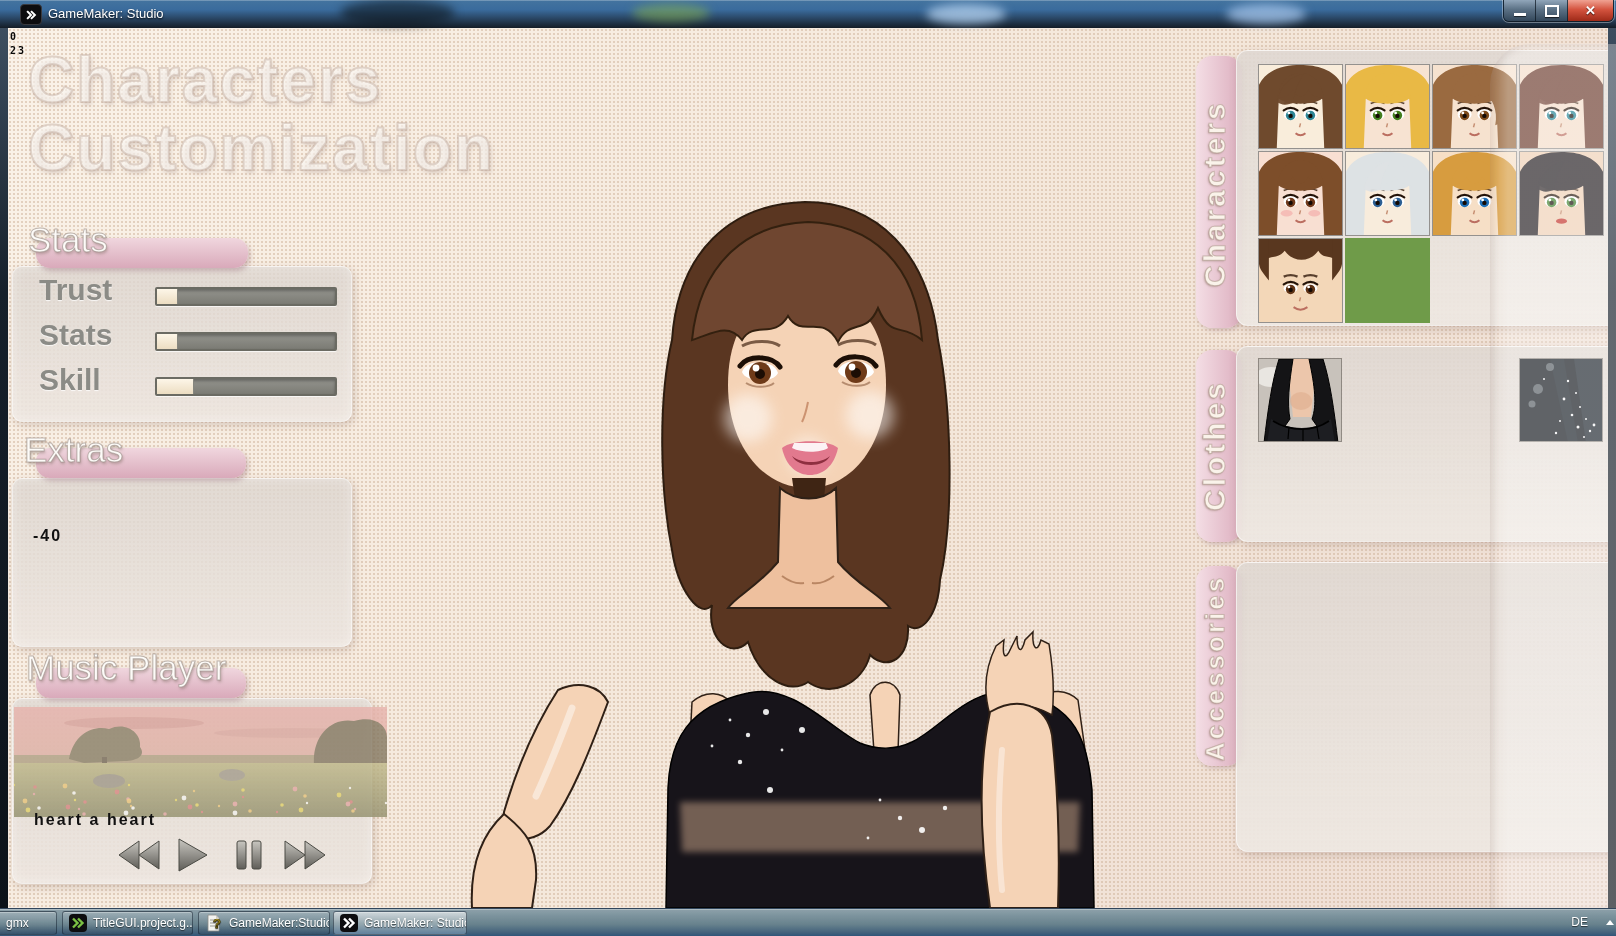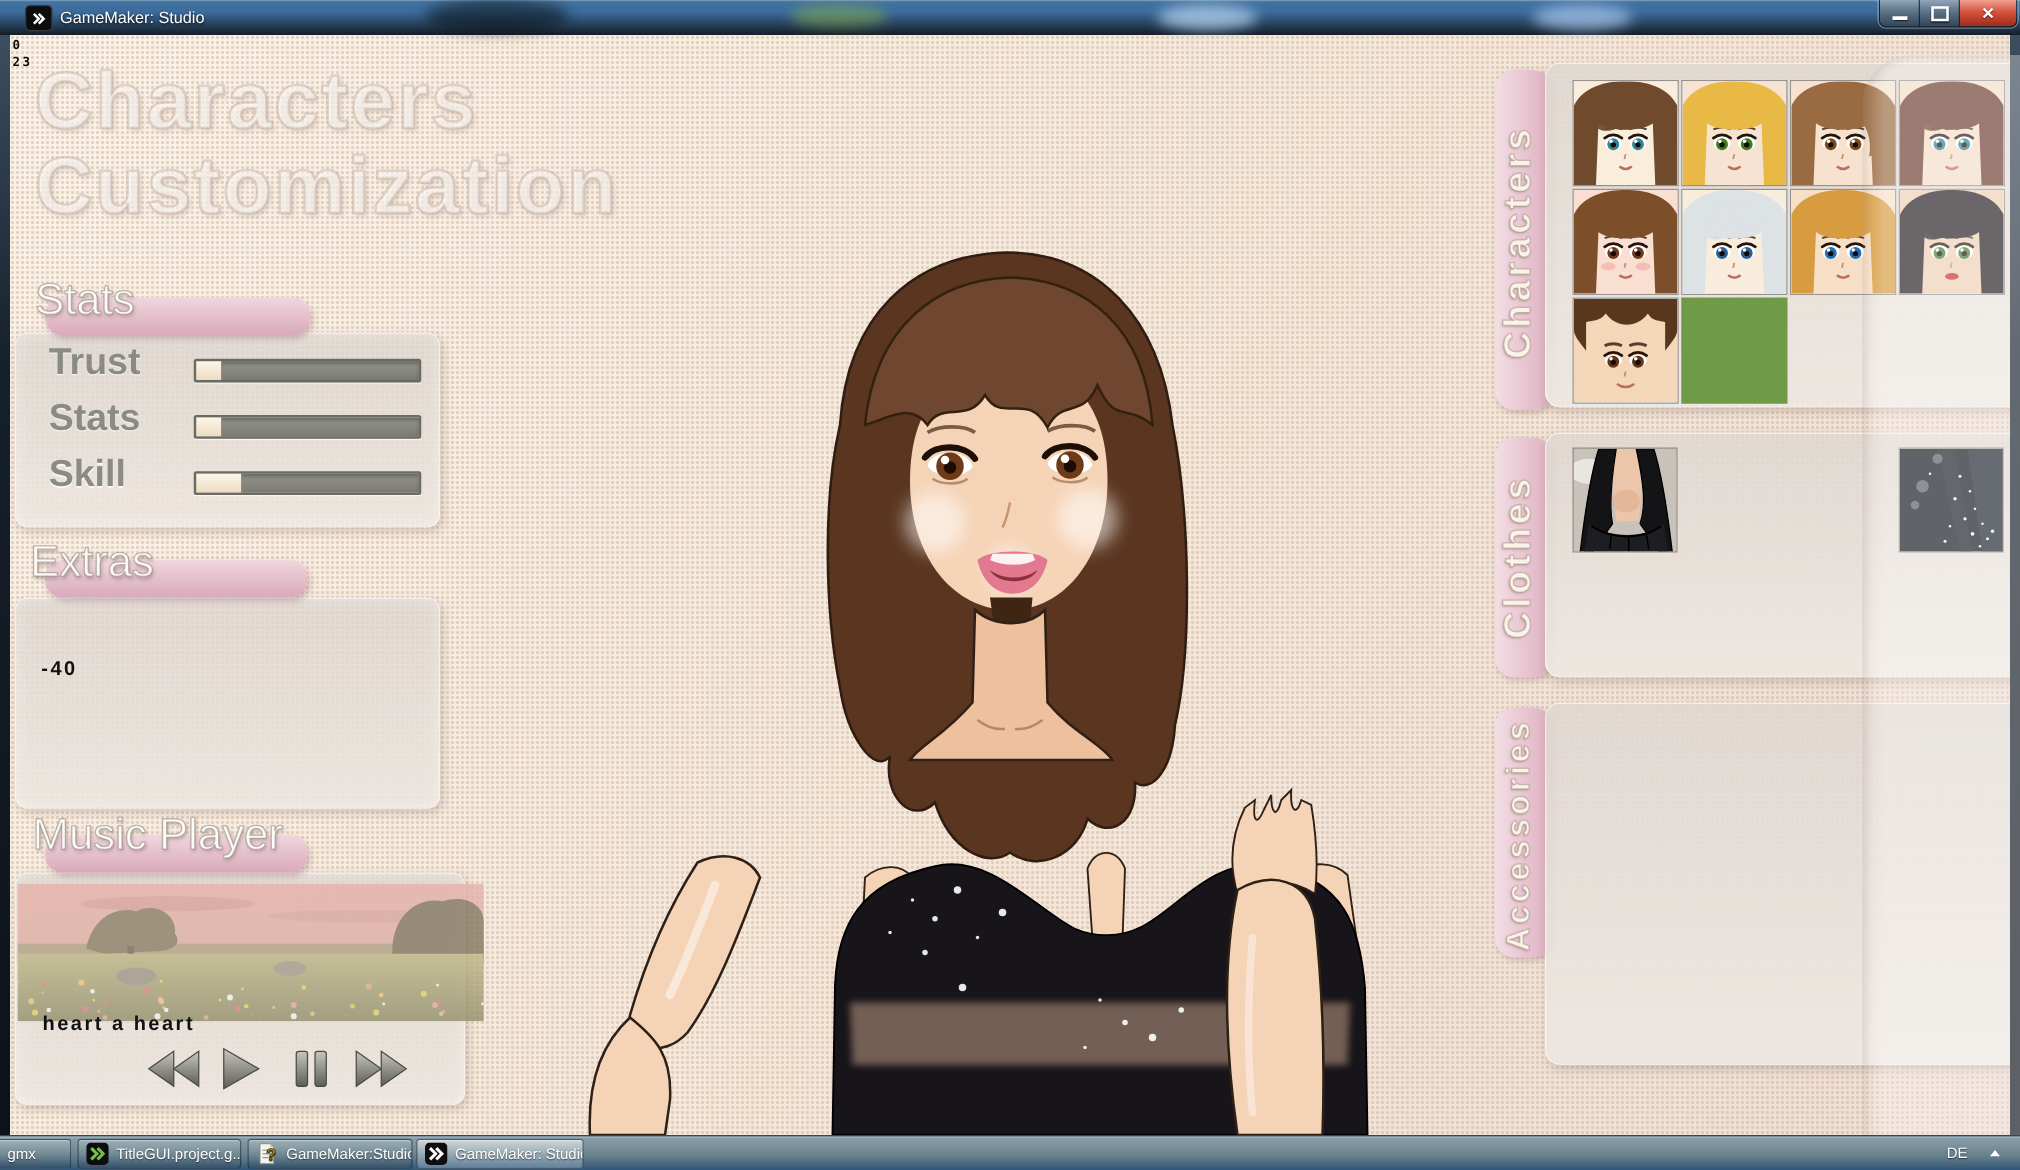--- a/index.html
+++ b/index.html
@@ -85,21 +85,21 @@
   #taskbar{position:absolute;left:0;top:908px;width:1616px;height:28px;z-index:60;
     background:linear-gradient(180deg,rgba(146,164,182,.93),rgba(106,130,155,.90) 55%,rgba(66,96,130,.94) 85%,rgba(40,80,125,.96));
     border-top:1px solid rgba(50,68,88,.9);box-shadow:inset 0 1px 0 rgba(255,255,255,.3);}
   .tbtn{position:absolute;top:2px;height:24px;border-radius:3px;border:1px solid rgba(20,35,50,.55);
     background:linear-gradient(180deg,rgba(255,255,255,.20),rgba(255,255,255,.06) 50%,rgba(0,0,0,.10));
     box-shadow:inset 0 1px 0 rgba(255,255,255,.28);display:flex;align-items:center;gap:6px;padding:0 6px;
     box-sizing:border-box;color:#fff;font-size:12px;cursor:pointer;white-space:nowrap;overflow:hidden;
     text-shadow:0 1px 1px rgba(0,0,0,.6);}
   .tbtn.active{background:linear-gradient(180deg,rgba(255,255,255,.60),rgba(255,255,255,.30) 50%,rgba(170,200,225,.35));}
   .ticon{width:18px;height:18px;flex:0 0 auto;}
-  #tray{position:absolute;right:14px;top:6px;display:flex;align-items:center;gap:16px;color:#fff;font-size:12px;
+  #tray{position:absolute;right:0;top:6px;display:flex;align-items:center;gap:16px;color:#fff;font-size:12px;
     text-shadow:0 1px 1px rgba(0,0,0,.6);}
   #charSVG{position:absolute;left:430px;top:190px;z-index:10;}
 </style>
 </head>
 <body>
 <div id="screen">
 
 <div id="titlebar">
   <div class="smudge" style="left:340px;top:0;width:115px;height:26px;background:rgba(10,14,18,.55);"></div>
   <div class="smudge" style="left:632px;top:4px;width:78px;height:18px;background:rgba(150,190,60,.45);"></div>

